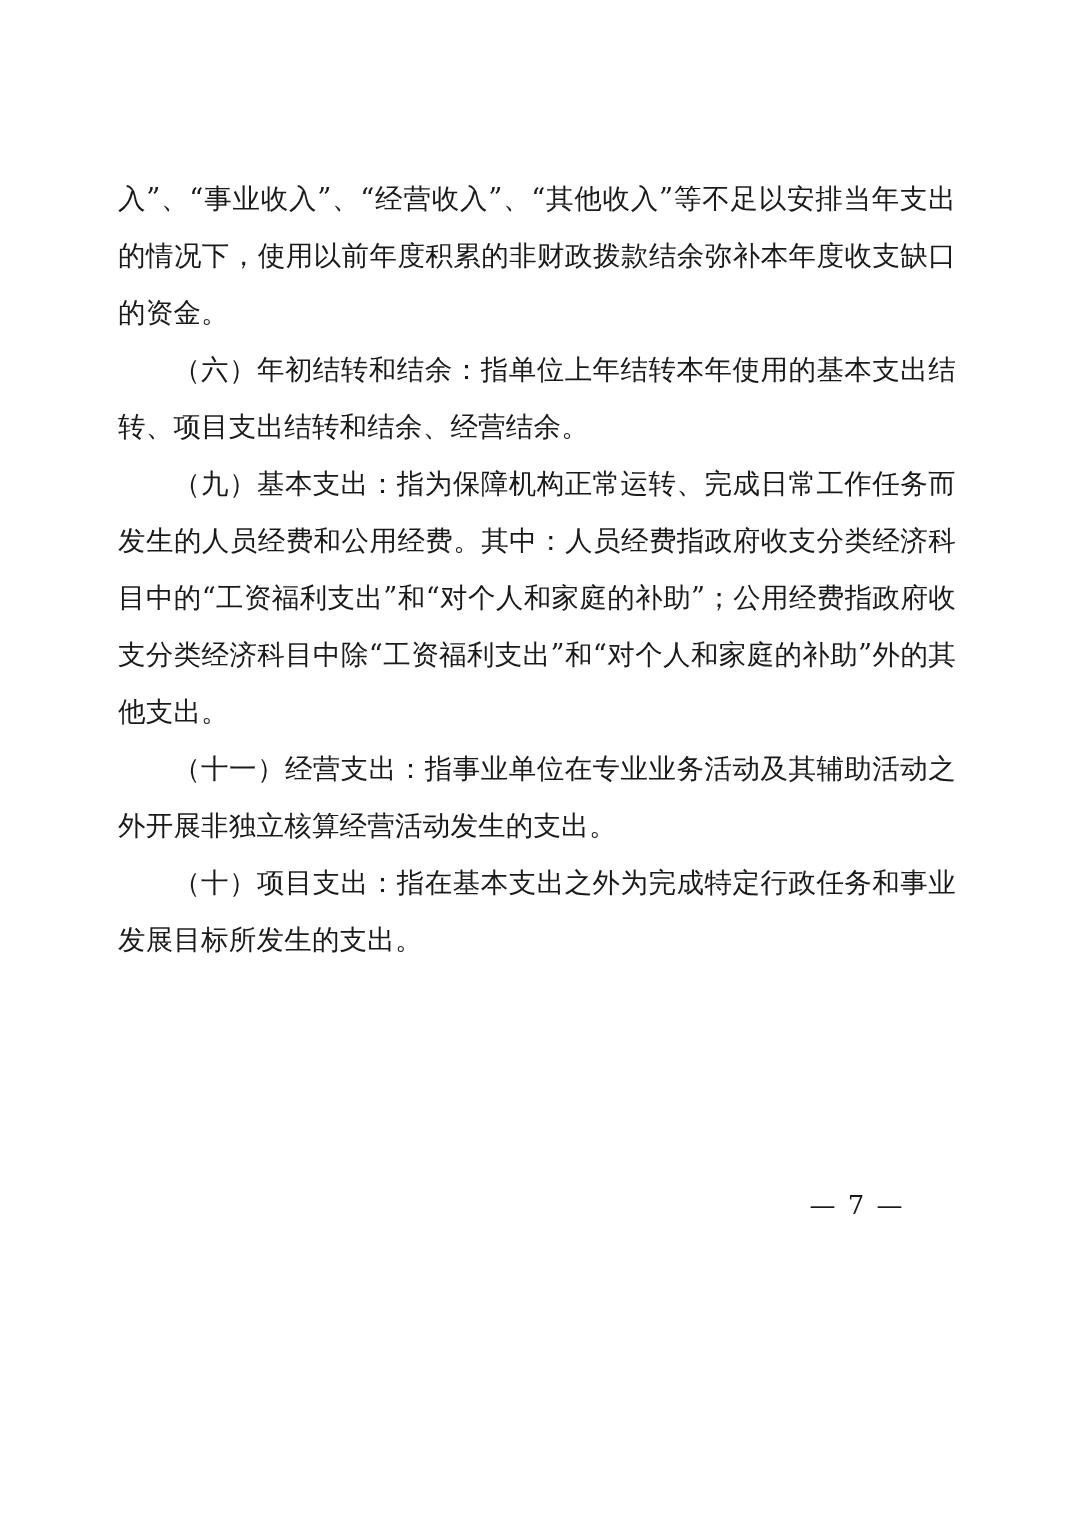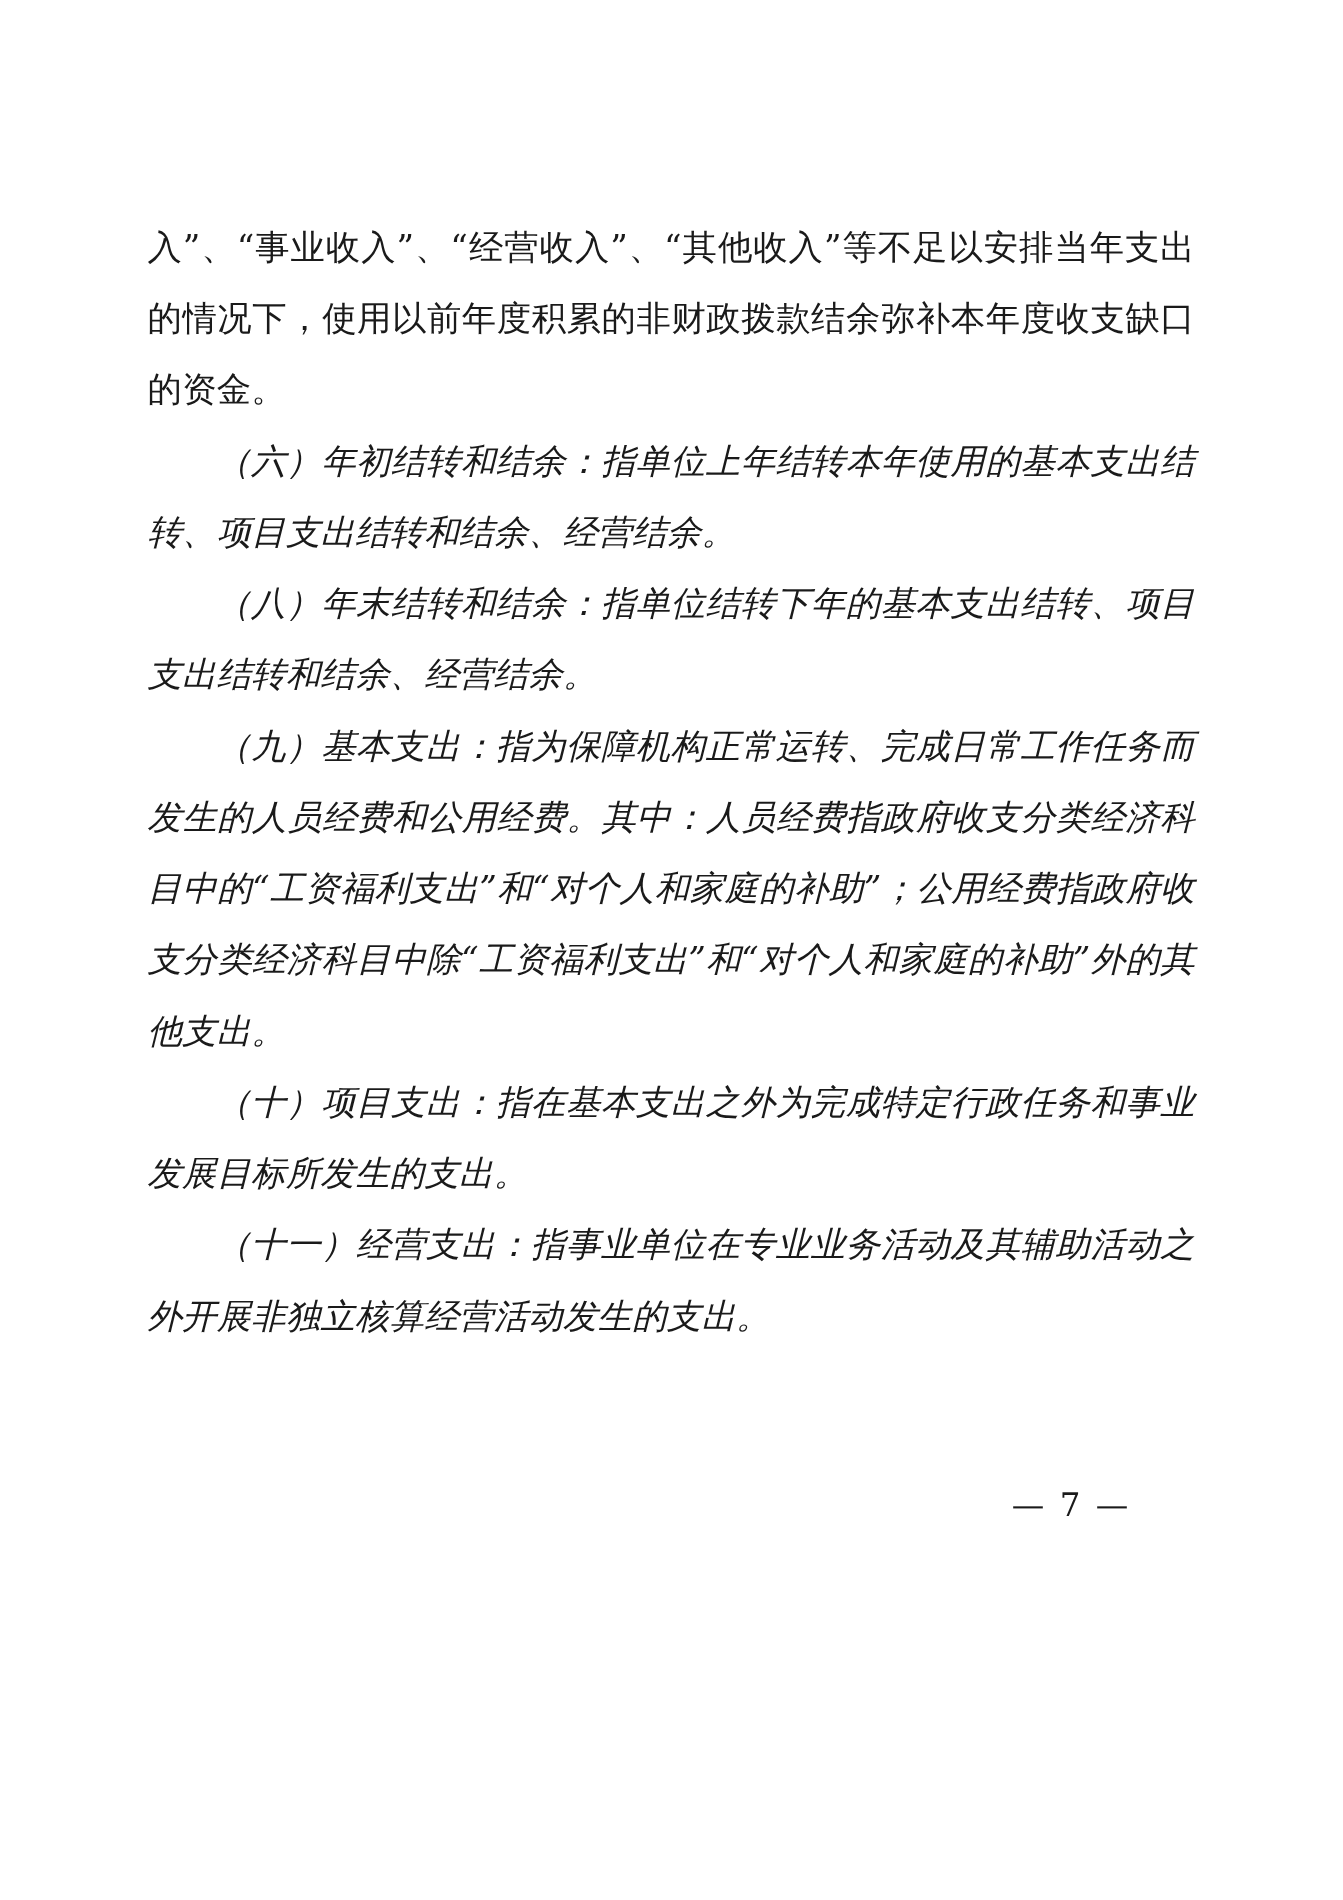--- a/index.html
+++ b/index.html
@@ -30,21 +30,20 @@
     text-align: justify;
     text-justify: inter-ideograph;
     letter-spacing: 0.2px;
   }
   .para {
     margin: 0;
     text-indent: 0;
   }
   .para.indent {
     text-indent: 55px;
-    font-style: italic;
   }
   .page-number {
     position: absolute;
     left: 0;
     right: 0;
     bottom: 88px;
     text-align: center;
     font-size: 26px;
     letter-spacing: 2px;
     padding-right: 0;
@@ -54,21 +53,20 @@
     margin-left: 640px;
   }
 </style>
 </head>
 <body>
 
 <div class="page">
   <div class="doc-body">
     <p class="para">入”、“事业收入”、“经营收入”、“其他收入”等不足以安排当年支出的情况下，使用以前年度积累的非财政拨款结余弥补本年度收支缺口的资金。</p>
     <p class="para indent">（六）年初结转和结余：指单位上年结转本年使用的基本支出结转、项目支出结转和结余、经营结余。</p>
-    <p class="para indent">（八）年末结转和结余：指单位结转下年的基本支出结转、项目支出结转和结余、经营结余。</p>
     <p class="para indent">（九）基本支出：指为保障机构正常运转、完成日常工作任务而发生的人员经费和公用经费。其中：人员经费指政府收支分类经济科目中的“工资福利支出”和“对个人和家庭的补助”；公用经费指政府收支分类经济科目中除“工资福利支出”和“对个人和家庭的补助”外的其他支出。</p>
+    <p class="para indent">（十一）经营支出：指事业单位在专业业务活动及其辅助活动之外开展非独立核算经营活动发生的支出。</p>
     <p class="para indent">（十）项目支出：指在基本支出之外为完成特定行政任务和事业发展目标所发生的支出。</p>
-    <p class="para indent">（十一）经营支出：指事业单位在专业业务活动及其辅助活动之外开展非独立核算经营活动发生的支出。</p>
   </div>
   <div class="page-number">
     <span class="pn-inner">— 7 —</span>
   </div>
 </div>
 
 </body></html>

